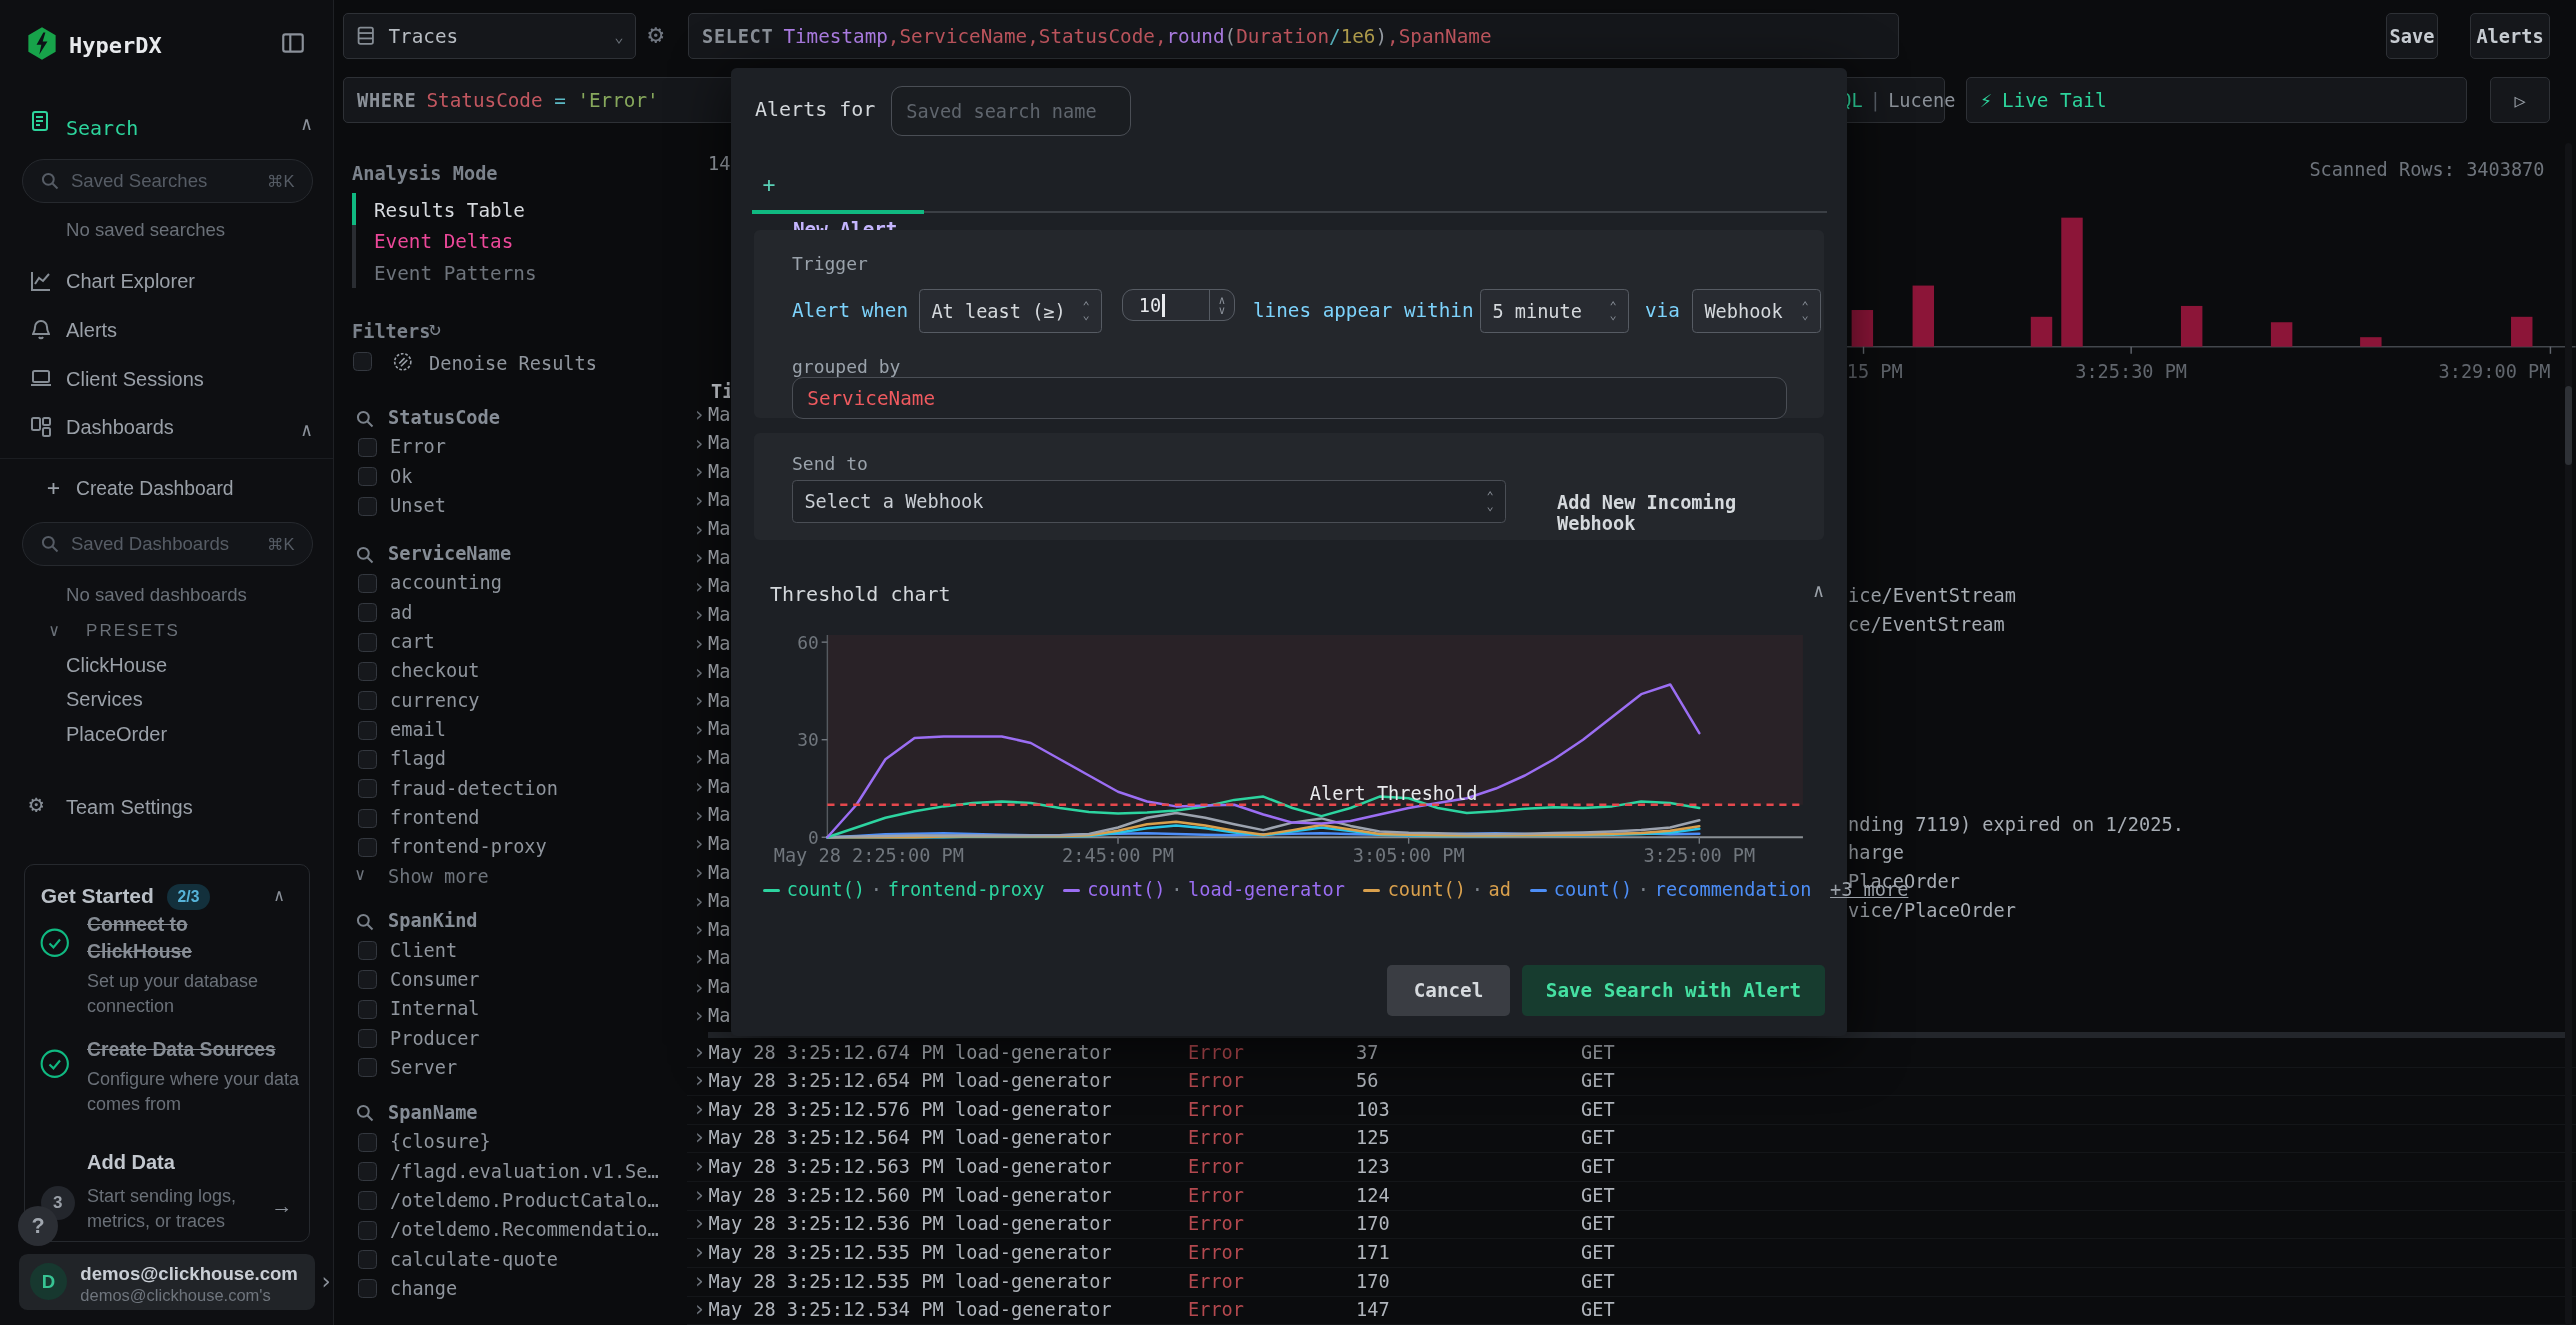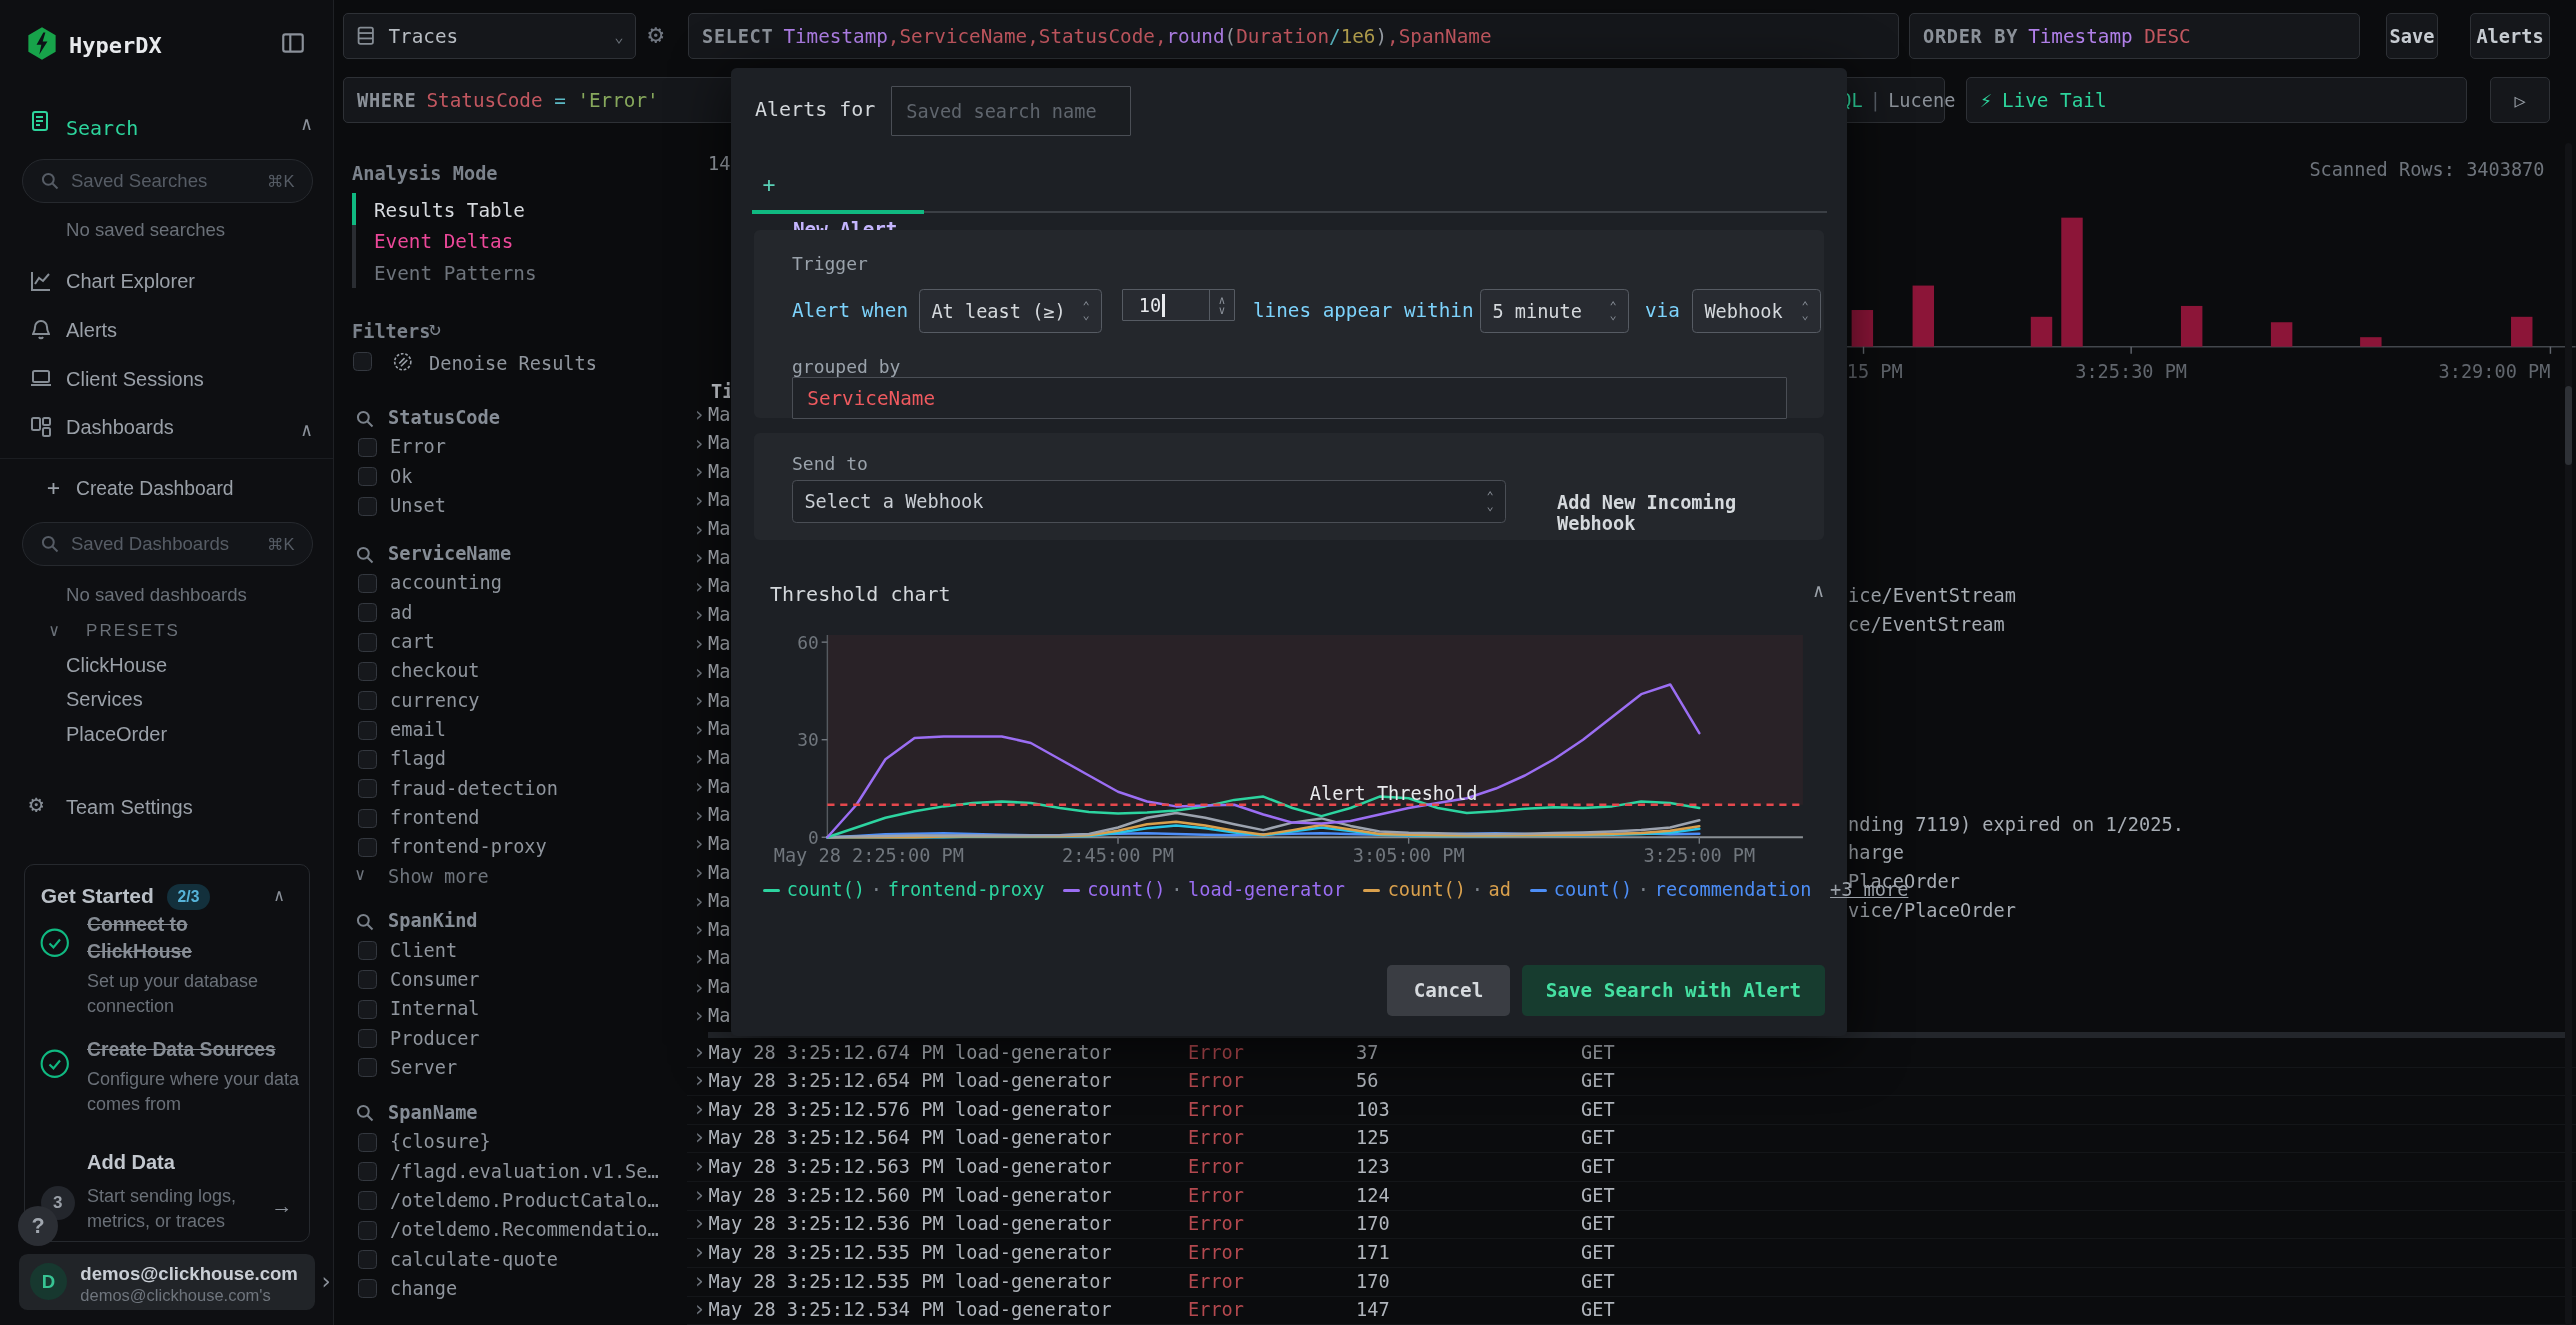--- a/index.html
+++ b/index.html
@@ -44,21 +44,21 @@
   .t-row{position:absolute;left:687px;width:1889px;height:29px;border-bottom:0.7px solid #141619;font-size:18.6px;color:#b0b5bc;}
   .t-cell{position:absolute;top:3.6px;white-space:nowrap;}
   .err{color:#b4494f;}
   .frag{position:absolute;left:1848px;height:23px;line-height:23px;font-size:18.6px;color:#a7adb4;white-space:nowrap;}
   
   #modal{position:absolute;left:731px;top:68px;width:1116px;height:968px;background:#1d2025;border-radius:5.7px;
          box-shadow:0 10px 57px rgba(0,0,0,.65);}
   .m-abs{position:absolute;}
   .m-label{font-size:18px;color:#9aa2ab;}
   .m-text{font-size:19.3px;color:#7dd3fc;}
-  .m-input{position:absolute;border:1.4px solid #4a4e55;border-radius:1px;background:#1a1d21;box-sizing:border-box;
+  .m-input{position:absolute;border:1.4px solid #4a4e55;border-radius:11px;background:#1a1d21;box-sizing:border-box;
            display:flex;align-items:center;padding:0 14.3px;}
   .m-select{position:absolute;border:1.4px solid #565b63;border-radius:4.3px;background:#282b31;box-sizing:border-box;
             display:flex;align-items:center;justify-content:space-between;padding:0 11.4px;font-size:18.6px;color:#d5d9dd;}
   .updown{display:flex;flex-direction:column;line-height:9.3px;font-size:12px;color:#8a9099;}
   .panel{position:absolute;left:23px;width:1070px;background:#24272c;border-radius:5.7px;}
   .caret{display:inline-block;width:2.1px;height:23px;background:#e8eaed;vertical-align:middle;margin-left:1.4px;}
   .btn{position:absolute;border-radius:5px;display:flex;align-items:center;justify-content:center;font-weight:bold;font-size:19.3px;cursor:pointer;}
   .legend-dash{display:inline-block;width:17px;height:3.6px;border-radius:2.1px;margin-right:7.2px;vertical-align:middle;}
   .legend-item{font-size:18.6px;margin-right:18.6px;white-space:nowrap;}
   .legend-dot{color:#7b828b;padding:0 5.7px;}
@@ -78,24 +78,20 @@
     <span style="margin-left:31.5px;font-size:19.3px;color:#b7bcc2;">Traces</span>
     <span class="chev-dim" style="position:absolute;right:11.4px;">⌄</span>
   </div>
   <span class="abs" style="left:648px;top:18.6px;font-size:26px;color:#707680;">⚙</span>
 
   <div class="tb-box" style="left:688px;top:13px;width:1211px;">
     <span class="kw">SELECT</span>
     <span class="code nowrap"><span class="tk-purple">Timestamp</span><span class="tk-red">,</span><span class="tk-red">ServiceName</span><span class="tk-red">,</span><span class="tk-red">StatusCode</span><span class="tk-red">,</span><span class="tk-purple">round</span><span class="tk-plain">(</span><span class="tk-red">Duration</span><span class="tk-cyan">/</span><span class="tk-yellow">1e6</span><span class="tk-plain">)</span><span class="tk-red">,</span><span class="tk-red">SpanName</span></span>
   </div>
 
-  <div class="tb-box" style="left:1909px;top:13px;width:451px;">
-    <span class="kw">ORDER BY</span>
-    <span class="code nowrap"><span class="tk-purple">Timestamp</span><span class="tk-red"> DESC</span></span>
-  </div>
   <div class="tb-box tb-btn" style="left:2386px;top:13px;width:52px;padding:0;">
     <span>Save</span>
   </div>
   <div class="tb-box tb-btn" style="left:2470px;top:13px;width:80px;padding:0;">
     <span>Alerts</span>
   </div>
 
   <div class="tb-box" style="left:343px;top:77px;width:1488px;">
     <span class="kw">WHERE</span>
     <span class="code nowrap"><span class="tk-red">StatusCode</span><span class="tk-cyan"> = </span><span class="tk-green">'Error'</span></span>

